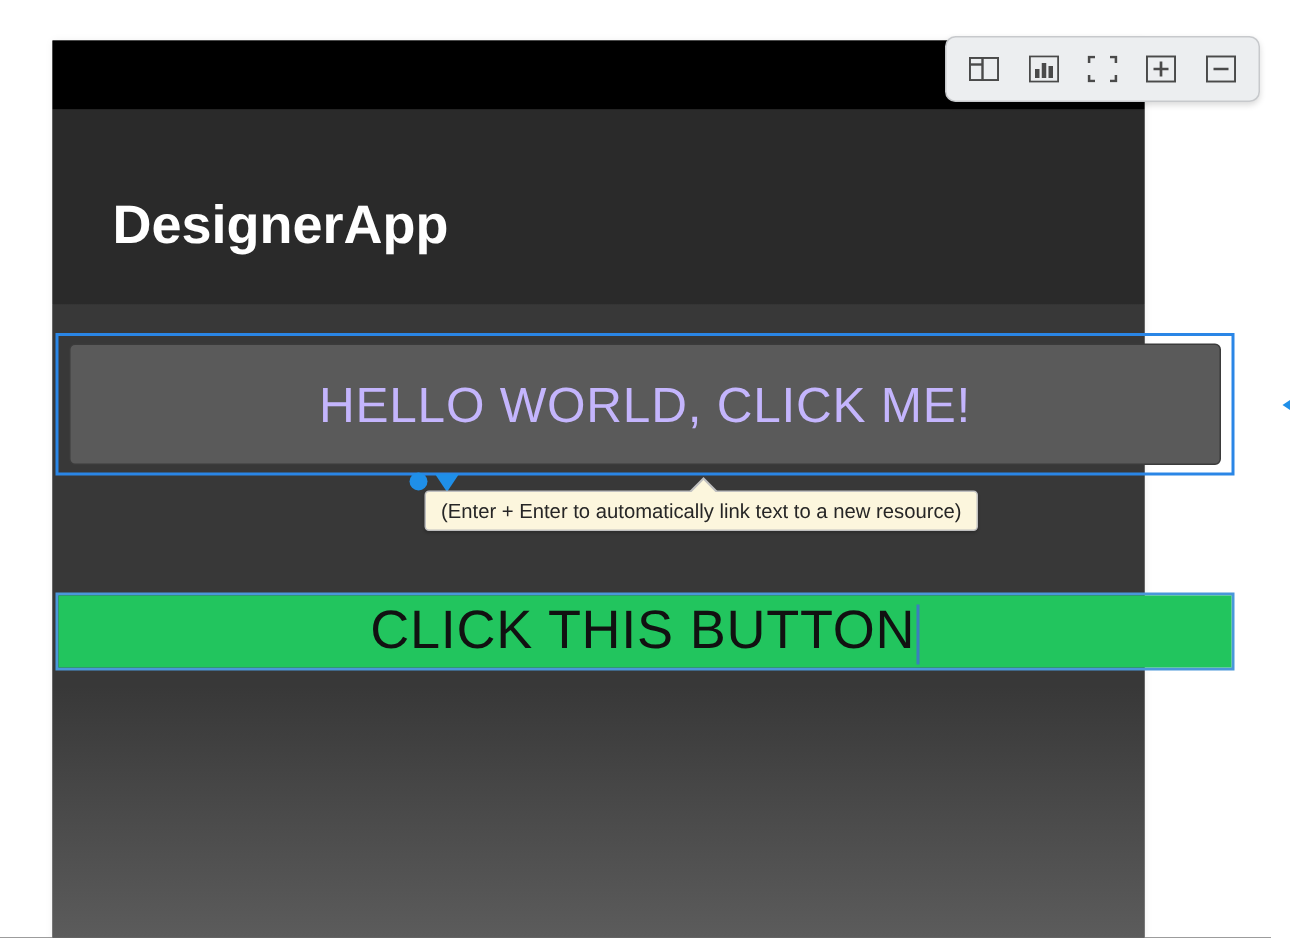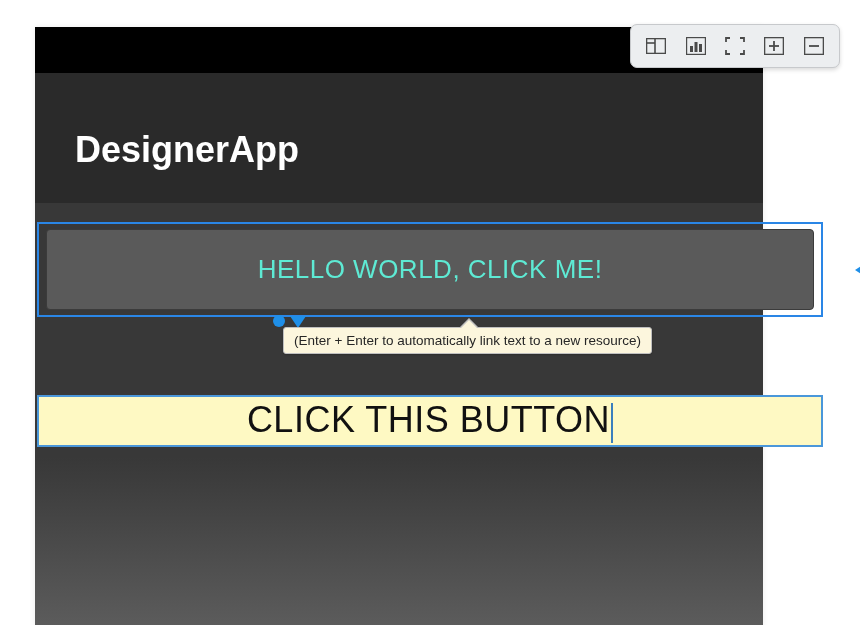--- a/index.html
+++ b/index.html
@@ -76,22 +76,22 @@
   }
   .btn1 {
     position: absolute;
     left: 7px; top: 5px; right: 7px; bottom: 5px;
     background: #5a5a5a;
     border: 1px solid #3b3b3b;
     border-radius: 4px;
     display: flex;
     align-items: center;
     justify-content: center;
-    color: #5eead4;
-    font-size: 26px;
+    color: #c4b5fd;
+    font-size: 33px;
     font-weight: 500;
     letter-spacing: 0.5px;
   }
 
   
   .handle-circle {
     width: 12px; height: 12px;
     background: #1f8fe8;
     border-radius: 50%;
     position: absolute;
@@ -150,21 +150,21 @@
     position: absolute;
     left: 2px;
     top: 368px;
     width: 786px;
     height: 52px;
     border: 2px solid #4a97da;
   }
   .editbox {
     position: absolute;
     left: 0; top: 0; right: 0; bottom: 0;
-    background: #fef9c3;
+    background: #22c55e;
     display: flex;
     align-items: center;
     justify-content: center;
   }
   .edit-text {
     font-family: "Helvetica Neue", Arial, sans-serif;
     font-size: 36px;
     color: #111;
     letter-spacing: 0.5px;
     position: relative;

